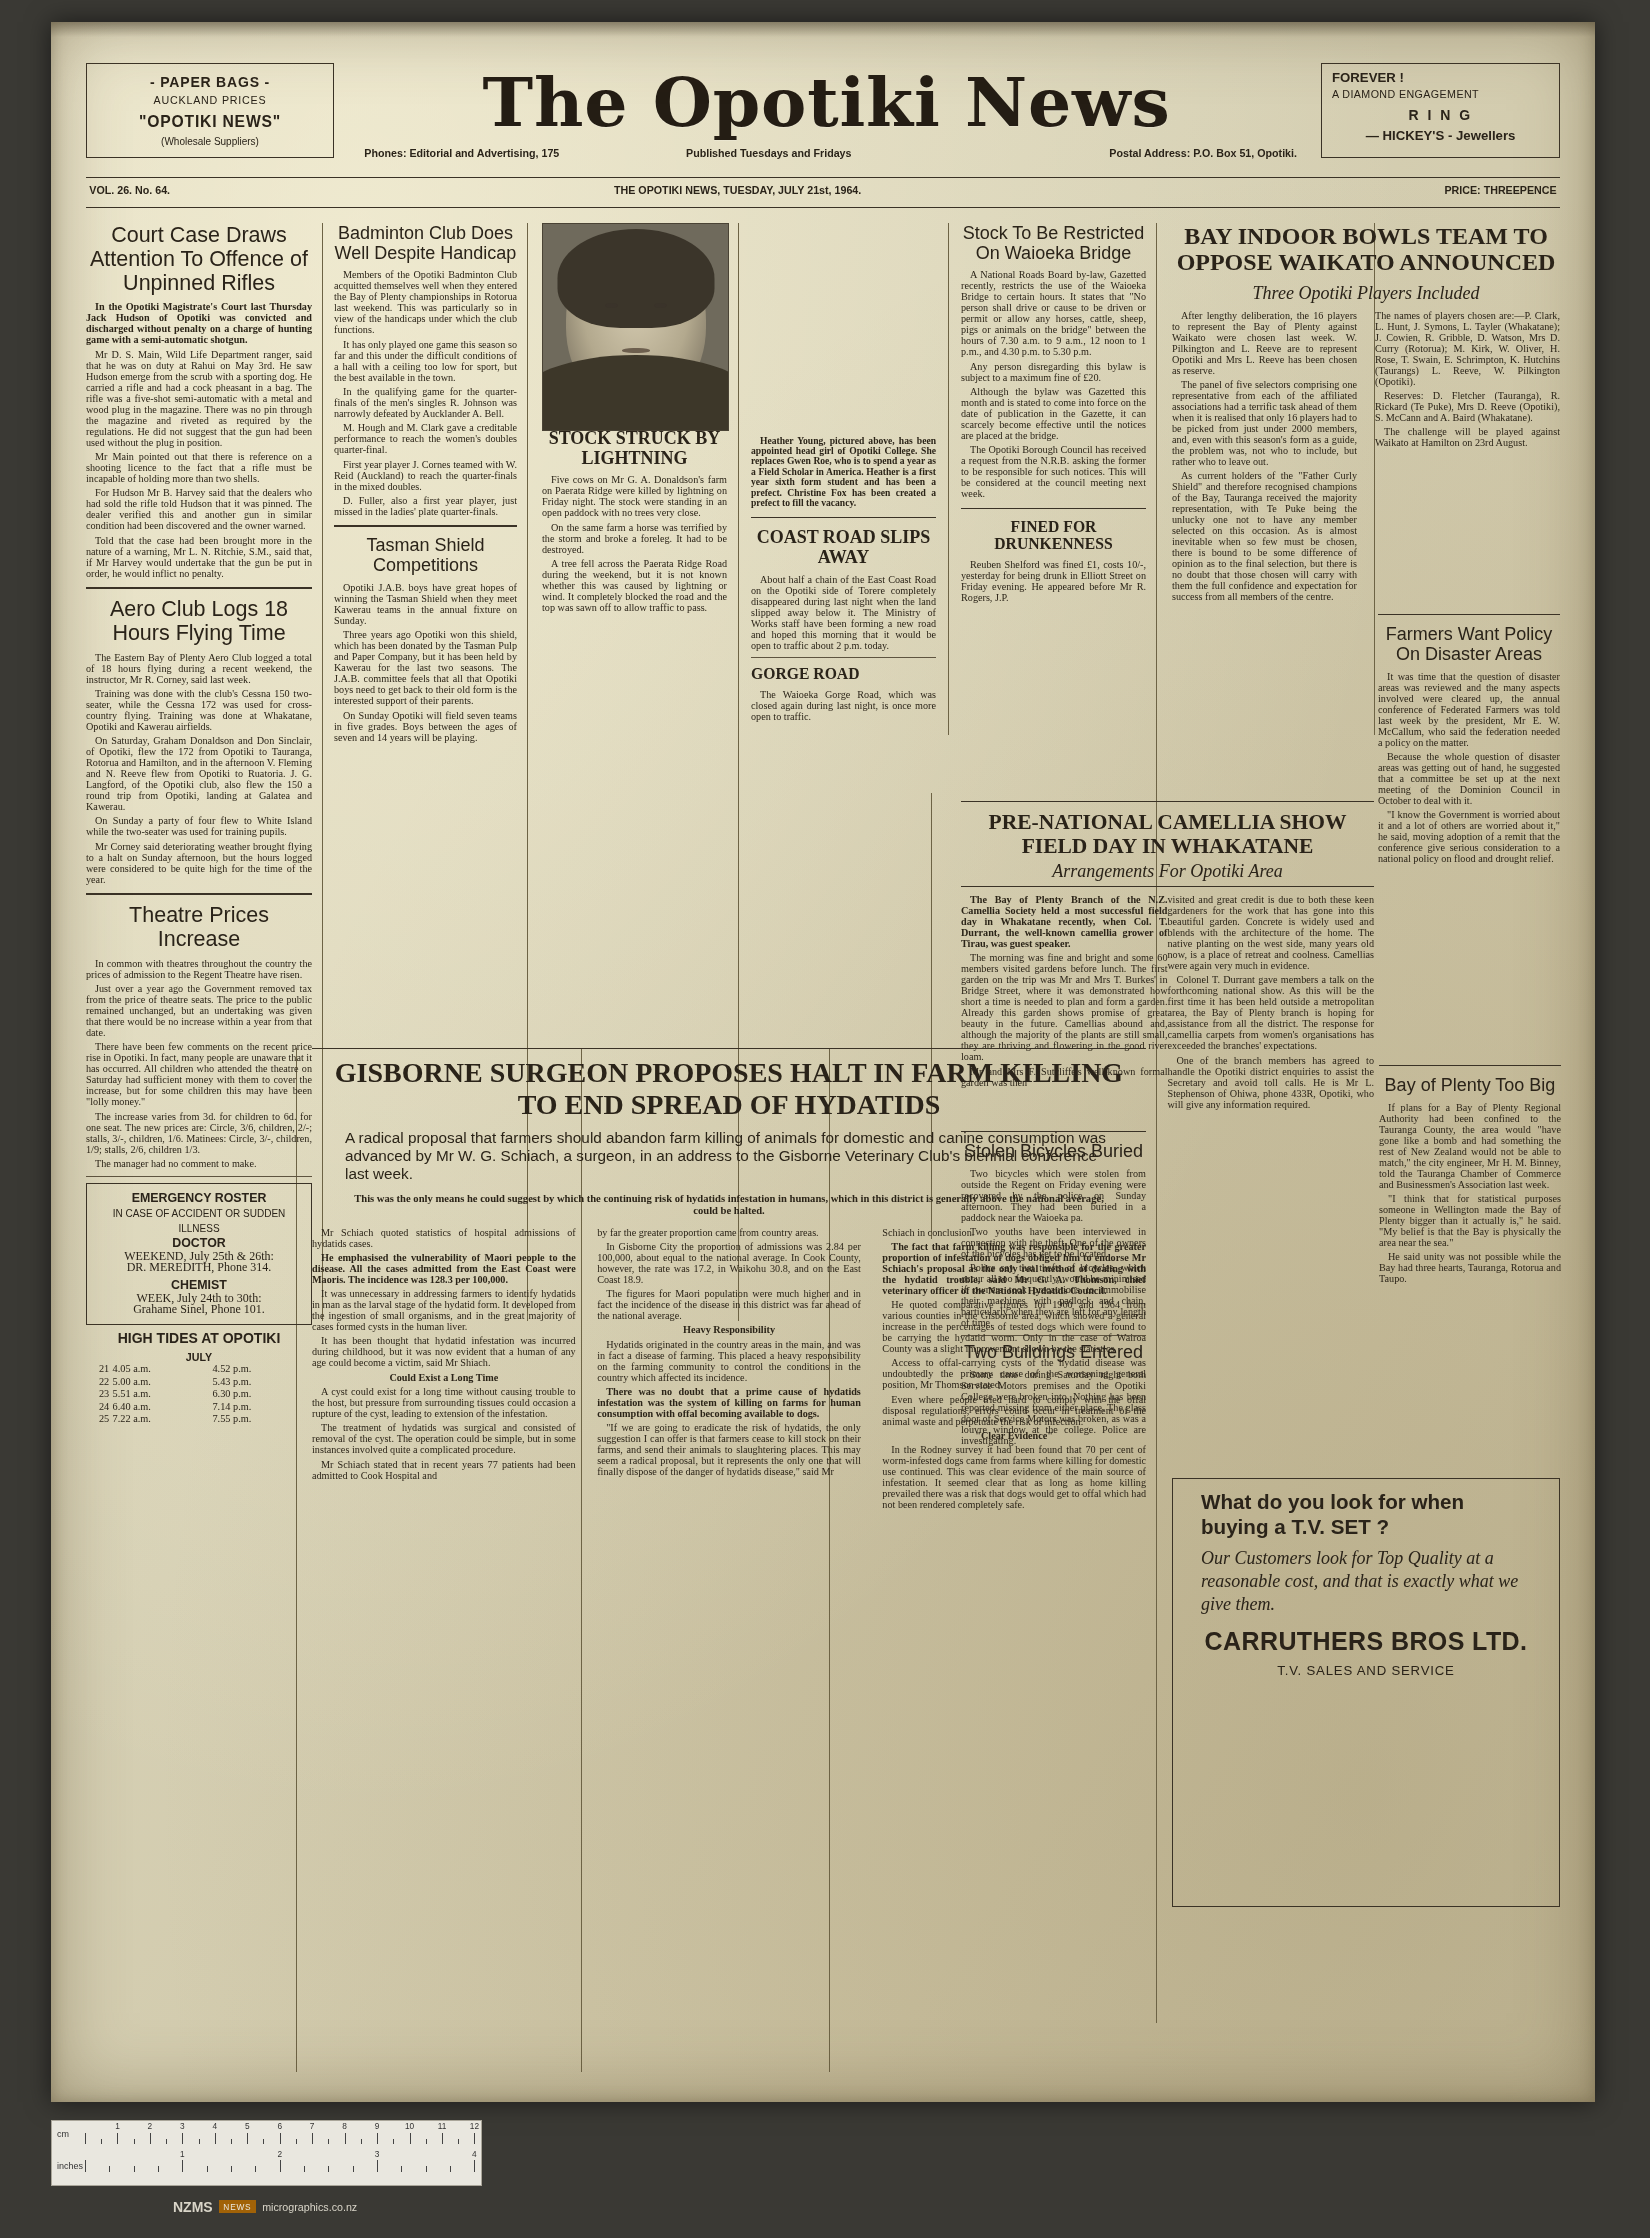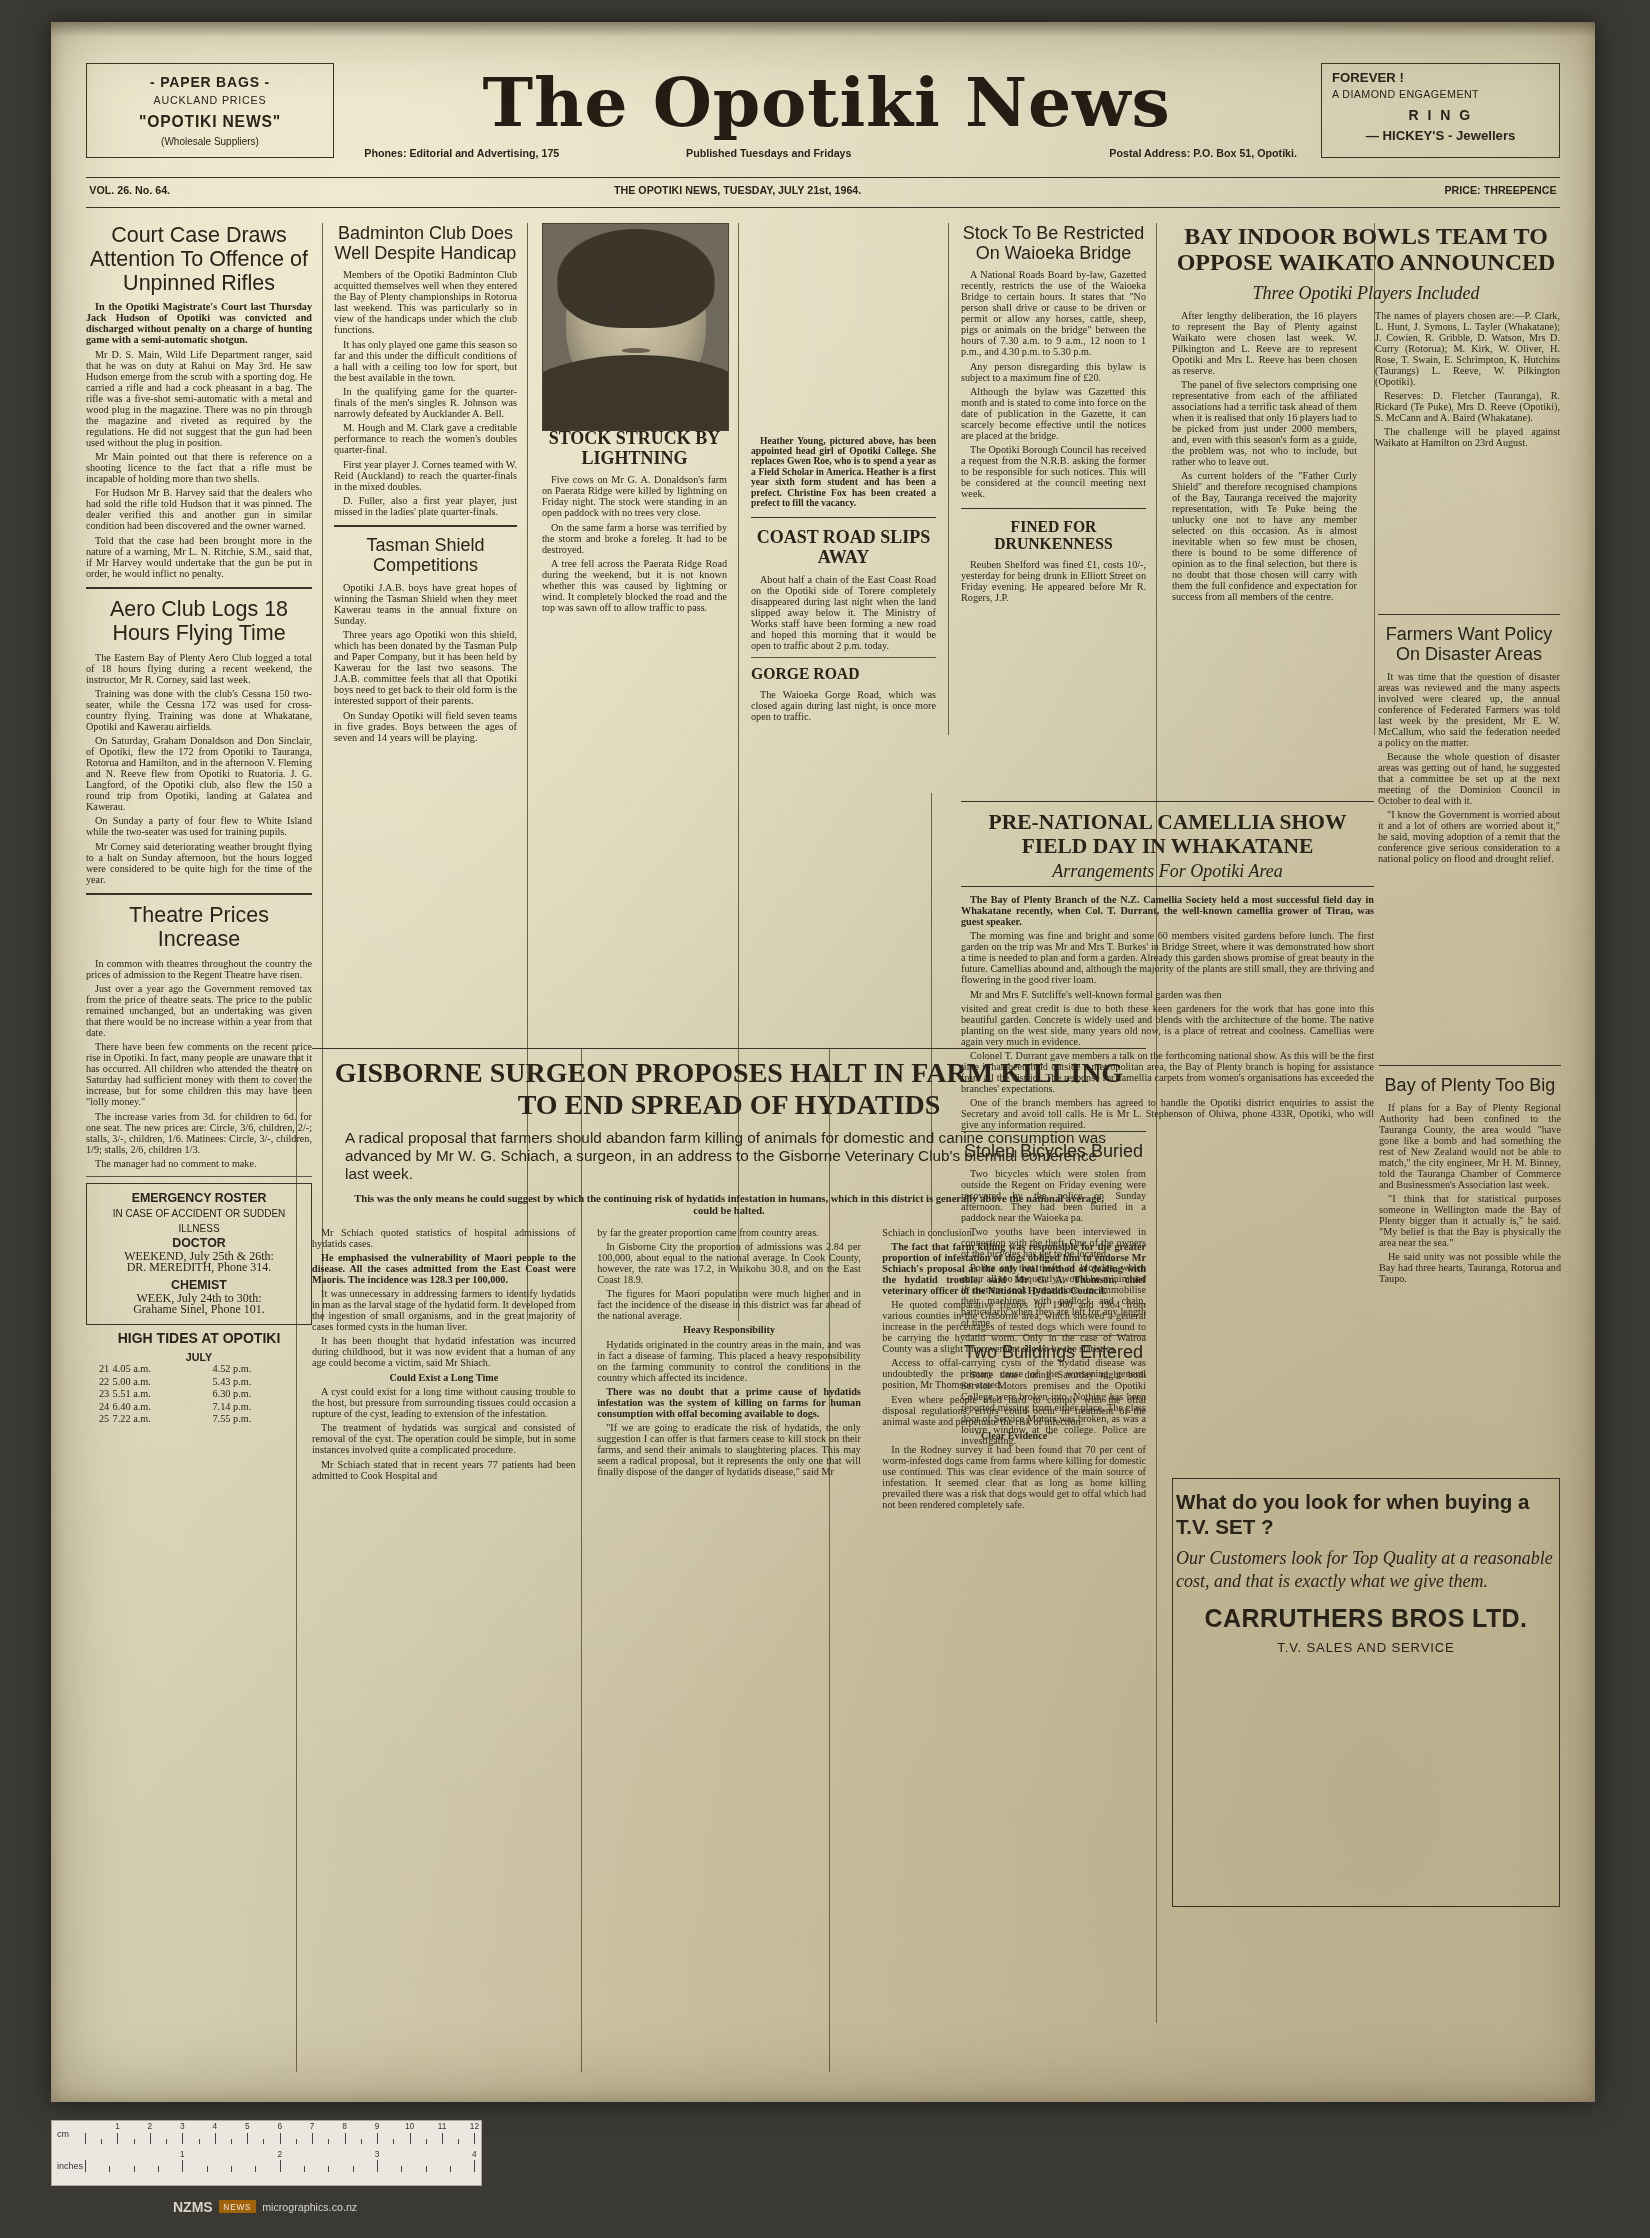--- a/index.html
+++ b/index.html
@@ -115,21 +115,21 @@
   .shoulders{
     position:absolute;left:50%;bottom:-16.5px;transform:translateX(-50%);
     width:239px;height:91px;border-radius:50% 50% 0 0;background:#3d3729;
   }
   .eye{position:absolute;width:13.2px;height:5.8px;border-radius:50%;background:#3a332a;top:79px;}
   .eye.l{left:calc(50% - 31px);}
   .eye.r{left:calc(50% + 18px);}
   .mouth{position:absolute;left:50%;transform:translateX(-50%);top:124px;width:28px;height:5.8px;border-radius:40%;background:#6d5f4e;}
   .caption{font-size:9.6px;line-height:10.4px;text-align:justify;font-weight:bold;font-family:"Liberation Serif",serif;}
   
-  .boxad{border:1.7px solid #3a3226;padding:10px 3px;box-sizing:border-box;}
+  .boxad{border:1.7px solid #3a3226;padding:10px 28px;box-sizing:border-box;}
   .boxad .t1{font-family:"Liberation Sans",sans-serif;font-weight:bold;font-size:20.6px;line-height:25px;}
   .boxad .t2{font-family:"Liberation Serif",serif;font-style:italic;font-size:18px;line-height:23px;margin-top:8.3px;}
   .boxad .t3{font-family:"Liberation Sans",sans-serif;font-weight:bold;font-size:25px;text-align:center;margin-top:11.6px;letter-spacing:0.4px;}
   .boxad .t4{font-family:"Liberation Sans",sans-serif;font-size:13.2px;text-align:center;margin-top:6.6px;letter-spacing:0.8px;}
   .roster{border:0.8px solid #3a3226;padding:6.6px 6.6px 8.3px 6.6px;box-sizing:border-box;}
   .roster .rt{font-family:"Liberation Sans",sans-serif;font-weight:bold;font-size:12.4px;text-align:center;line-height:15px;}
   .roster .rl{font-family:"Liberation Serif",serif;font-size:12px;line-height:11.6px;text-align:center;}
   .tides .tt{font-family:"Liberation Sans",sans-serif;font-weight:bold;font-size:14px;text-align:center;margin-top:5px;}
   .tides table{width:100%;border-collapse:collapse;font-size:10.3px;font-family:"Liberation Serif",serif;}
   .tides td{padding:0 1.7px;line-height:12.4px;}
@@ -368,21 +368,21 @@
           <p>Because the whole question of disaster areas was getting out of hand, he suggested that a committee be set up at the next meeting of the Dominion Council in October to deal with it.</p>
           <p>"I know the Government is worried about it and a lot of others are worried about it," he said, moving adoption of a remit that the conference give serious consideration to a national policy on flood and drought relief.</p>
         </div>
       </div>
 
       <div class="col" style="left:875px;top:578px;width:413px;">
         <div class="banner">
           <h2 class="head2 h-lg" style="margin-bottom:3.3px;">PRE-NATIONAL CAMELLIA SHOW FIELD DAY IN WHAKATANE</h2>
           <h2 class="head2 h-md" style="font-style:italic;font-weight:normal;margin:0;">Arrangements For Opotiki Area</h2>
         </div>
-        <div style="display:flex;gap:0;flex-direction:column;">
+        <div style="display:flex;gap:0;">
           <div style="flex:1;">
             <p class="b">The Bay of Plenty Branch of the N.Z. Camellia Society held a most successful field day in Whakatane recently, when Col. T. Durrant, the well-known camellia grower of Tirau, was guest speaker.</p>
             <p>The morning was fine and bright and some 60 members visited gardens before lunch. The first garden on the trip was Mr and Mrs T. Burkes' in Bridge Street, where it was demonstrated how short a time is needed to plan and form a garden. Already this garden shows promise of great beauty in the future. Camellias abound and, although the majority of the plants are still small, they are thriving and flowering in the good river loam.</p>
             <p>Mr and Mrs F. Sutcliffe's well-known formal garden was then</p>
           </div>
           <div style="flex:1;">
             <p class="noind">visited and great credit is due to both these keen gardeners for the work that has gone into this beautiful garden. Concrete is widely used and blends with the architecture of the home. The native planting on the west side, many years old now, is a place of retreat and coolness. Camellias were again very much in evidence.</p>
             <p>Colonel T. Durrant gave members a talk on the forthcoming national show. As this will be the first time it has been held outside a metropolitan area, the Bay of Plenty branch is hoping for assistance from all the district. The response for camellia carpets from women's organisations has exceeded the branches' expectations.</p>
             <p>One of the branch members has agreed to handle the Opotiki district enquiries to assist the Secretary and avoid toll calls. He is Mr L. Stephenson of Ohiwa, phone 433R, Opotiki, who will give any information required.</p>
           </div>

